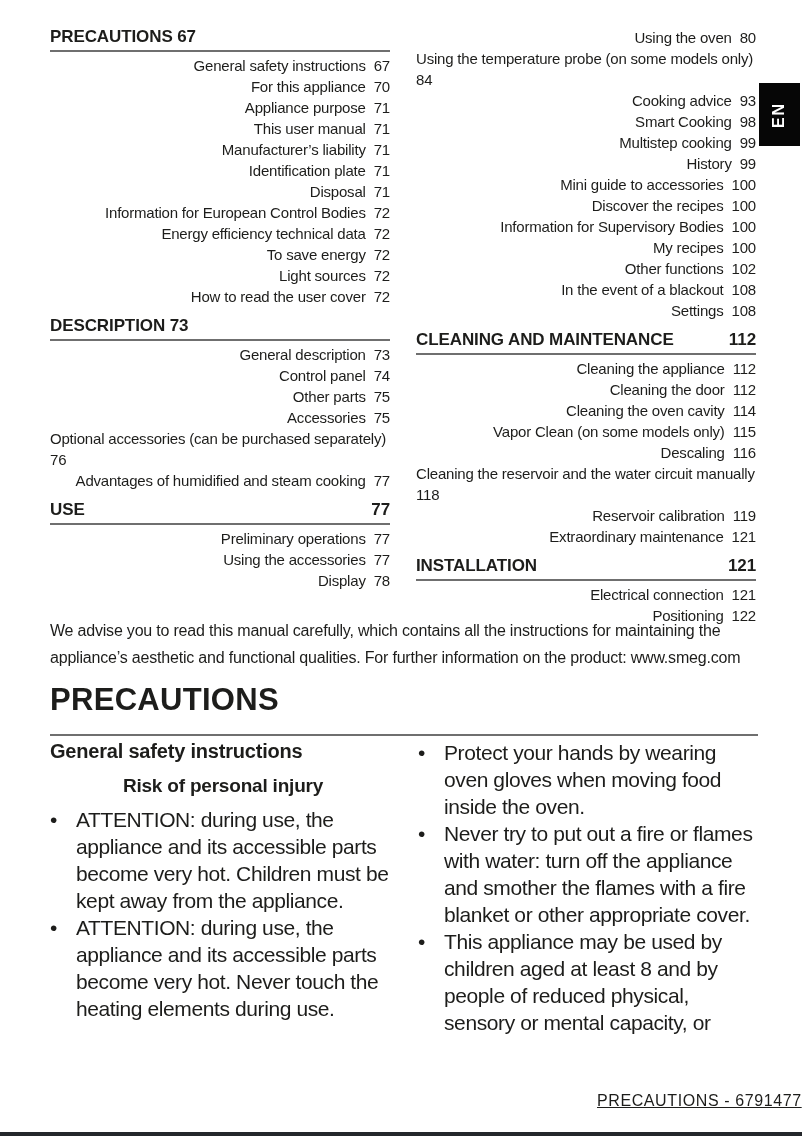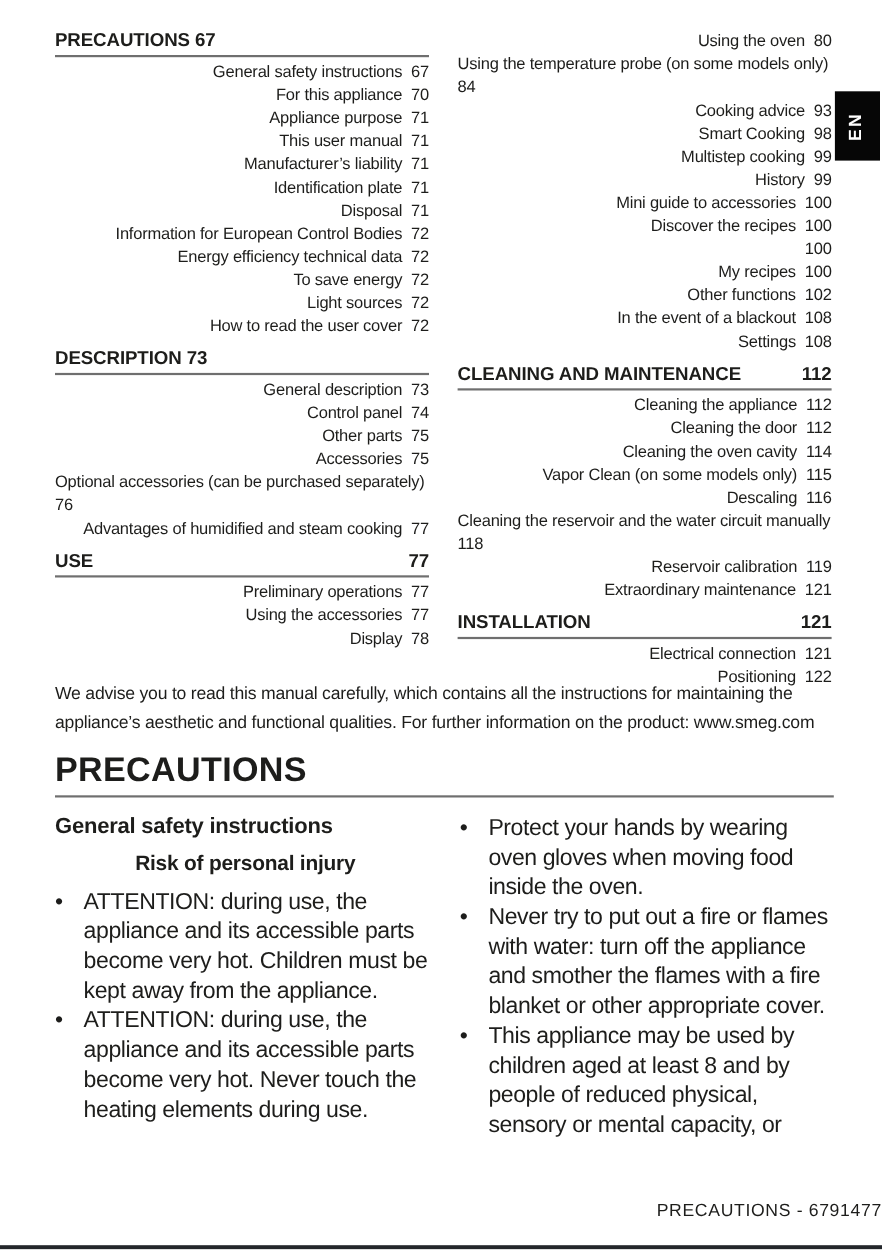--- a/index.html
+++ b/index.html
@@ -63,21 +63,21 @@
   .chapter {
     position: absolute;
     top: 681px;
     left: 50px;
     width: 708px;
     margin: 0;
     font-size: 31px;
     line-height: 37px;
     font-weight: bold;
     letter-spacing: 0.3px;
-    padding-bottom: 5px;
+    padding-bottom: 16px;
     border-bottom: 2px solid #6f6f6f;
   }
 
   
   .body-cols {
     position: absolute;
     top: 739px;
     left: 50px;
     width: 714px;
     display: flex;
@@ -111,20 +111,21 @@
   }
 
   
   .footer {
     position: absolute;
     top: 1092px;
     left: 597px;
     font-size: 16px;
     letter-spacing: 0.6px;
     white-space: nowrap;
+    text-decoration: underline;
   }
 
   .bottom-bar {
     position: absolute;
     bottom: 0;
     left: 0;
     width: 100%;
     height: 4px;
     background: #24272b;
   }
@@ -259,20 +260,21 @@
           </div>
           <div class="toc-entry">
             <span class="lbl">Mini guide to accessories</span>
             <span class="pg">100</span>
           </div>
           <div class="toc-entry">
             <span class="lbl">Discover the recipes</span>
             <span class="pg">100</span>
           </div>
           <div class="toc-entry">
+            <span class="lbl">Information for Supervisory Bodies</span>
             <span class="pg">100</span>
           </div>
           <div class="toc-entry">
             <span class="lbl">My recipes</span>
             <span class="pg">100</span>
           </div>
           <div class="toc-entry">
             <span class="lbl">Other functions</span>
             <span class="pg">102</span>
           </div>

